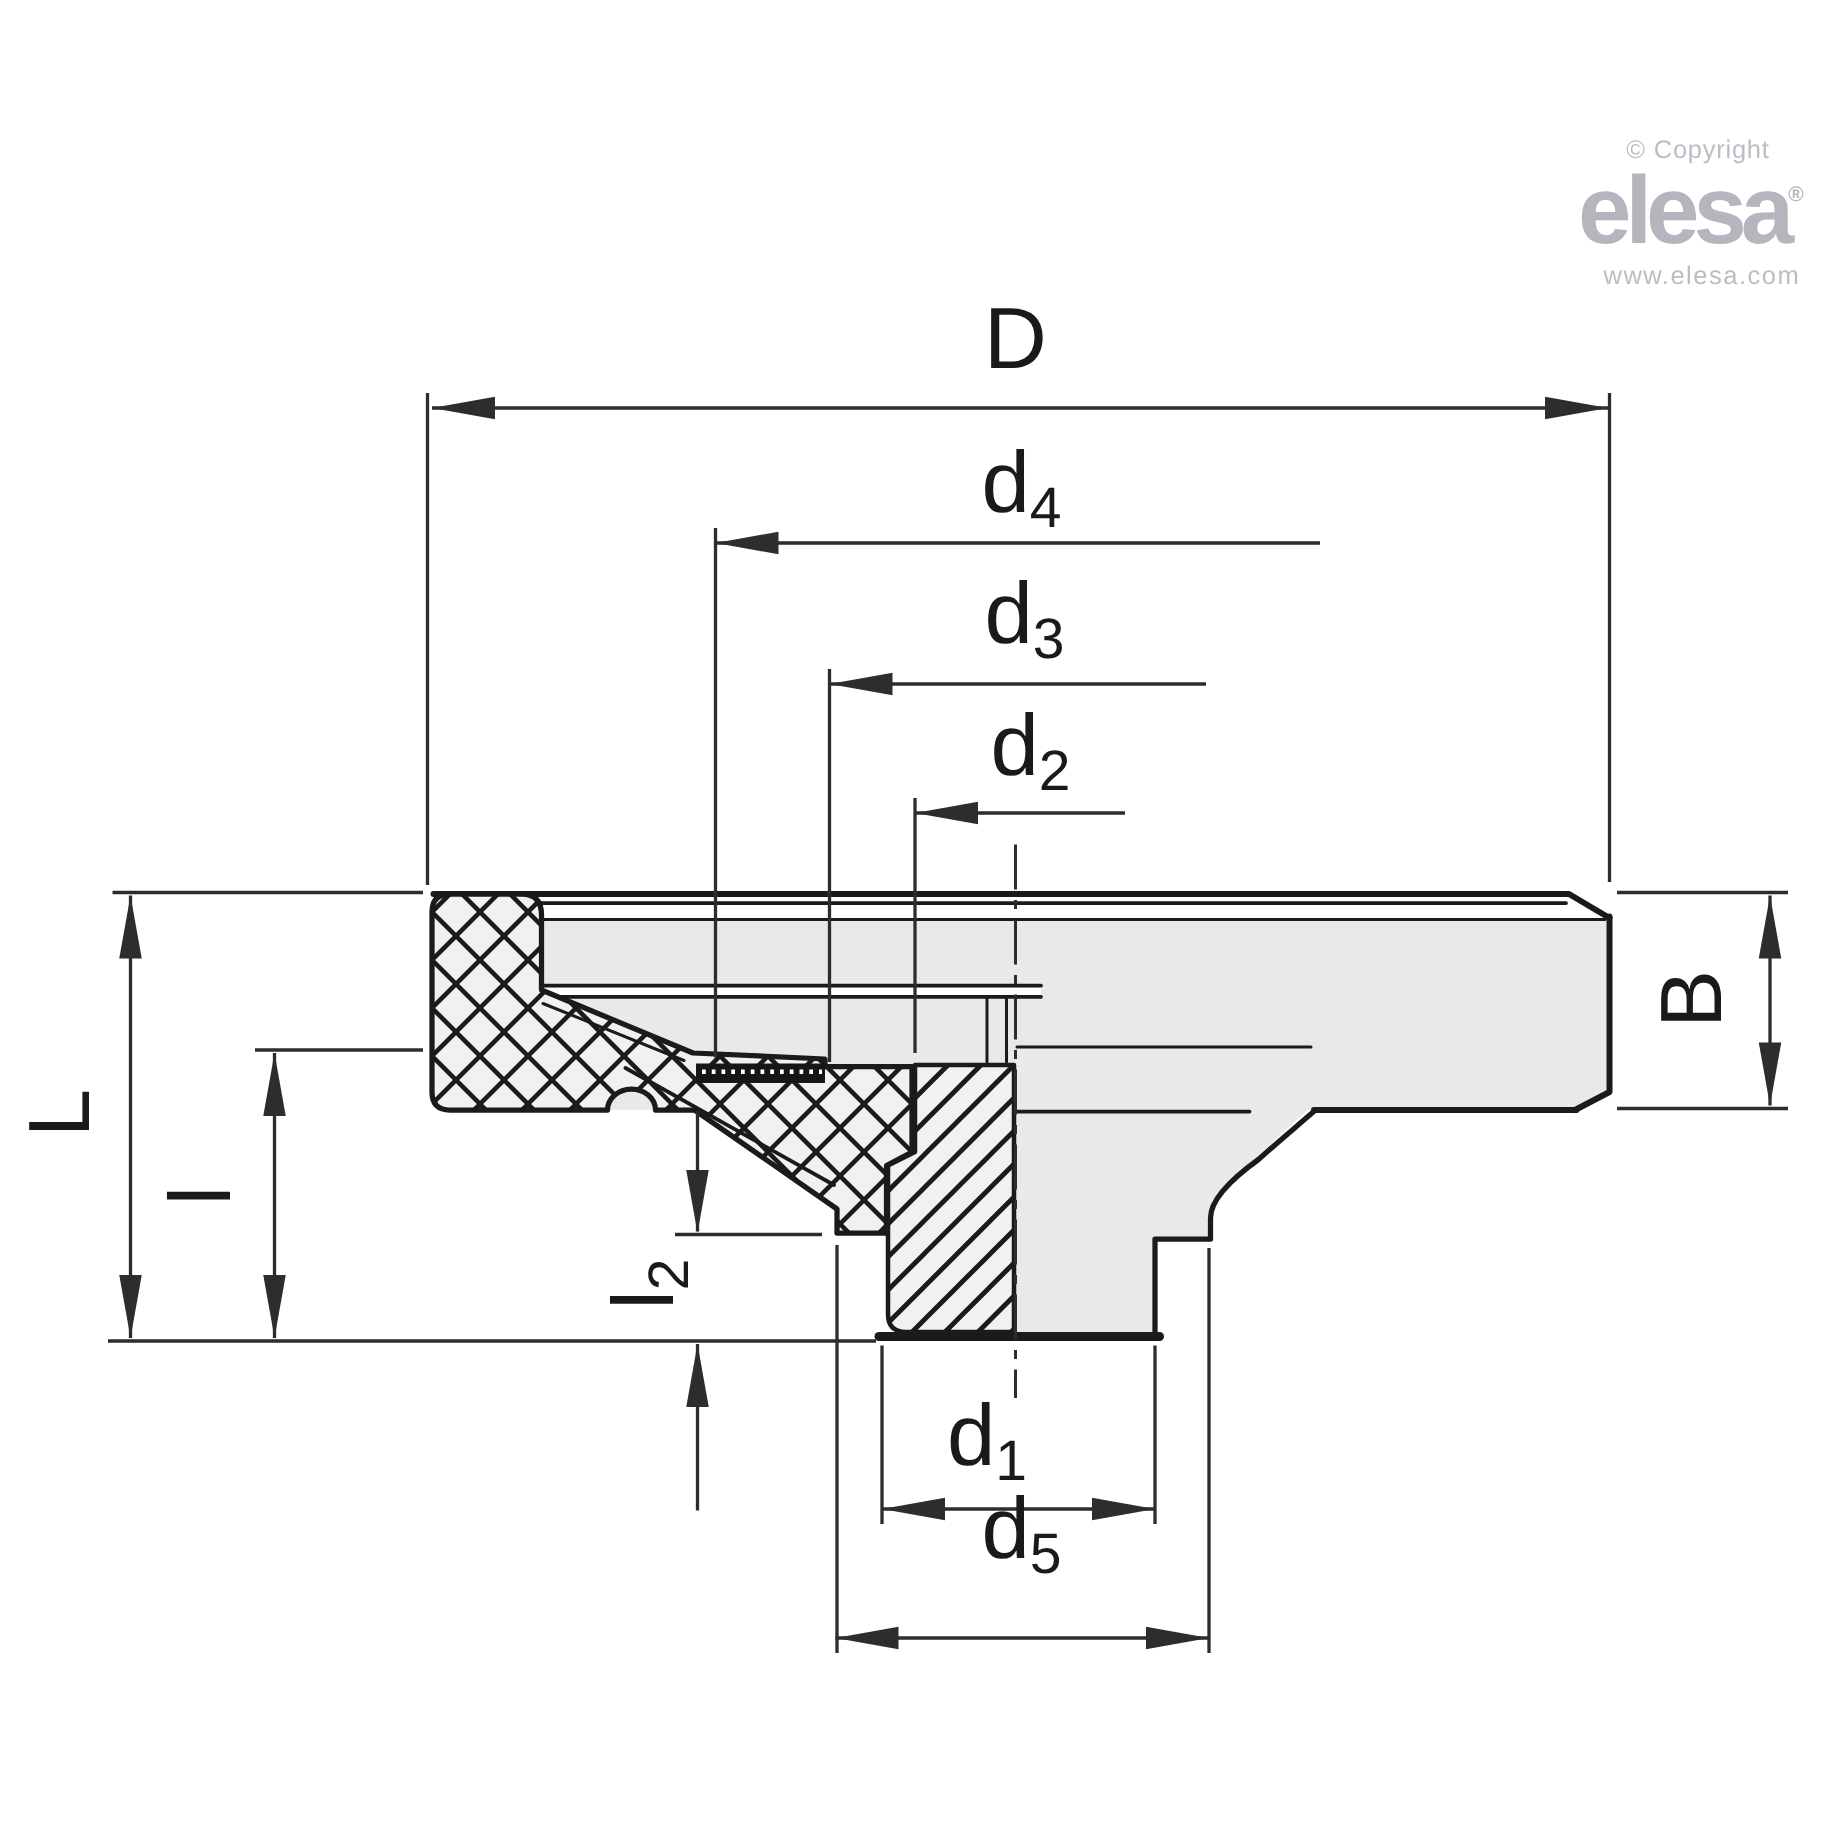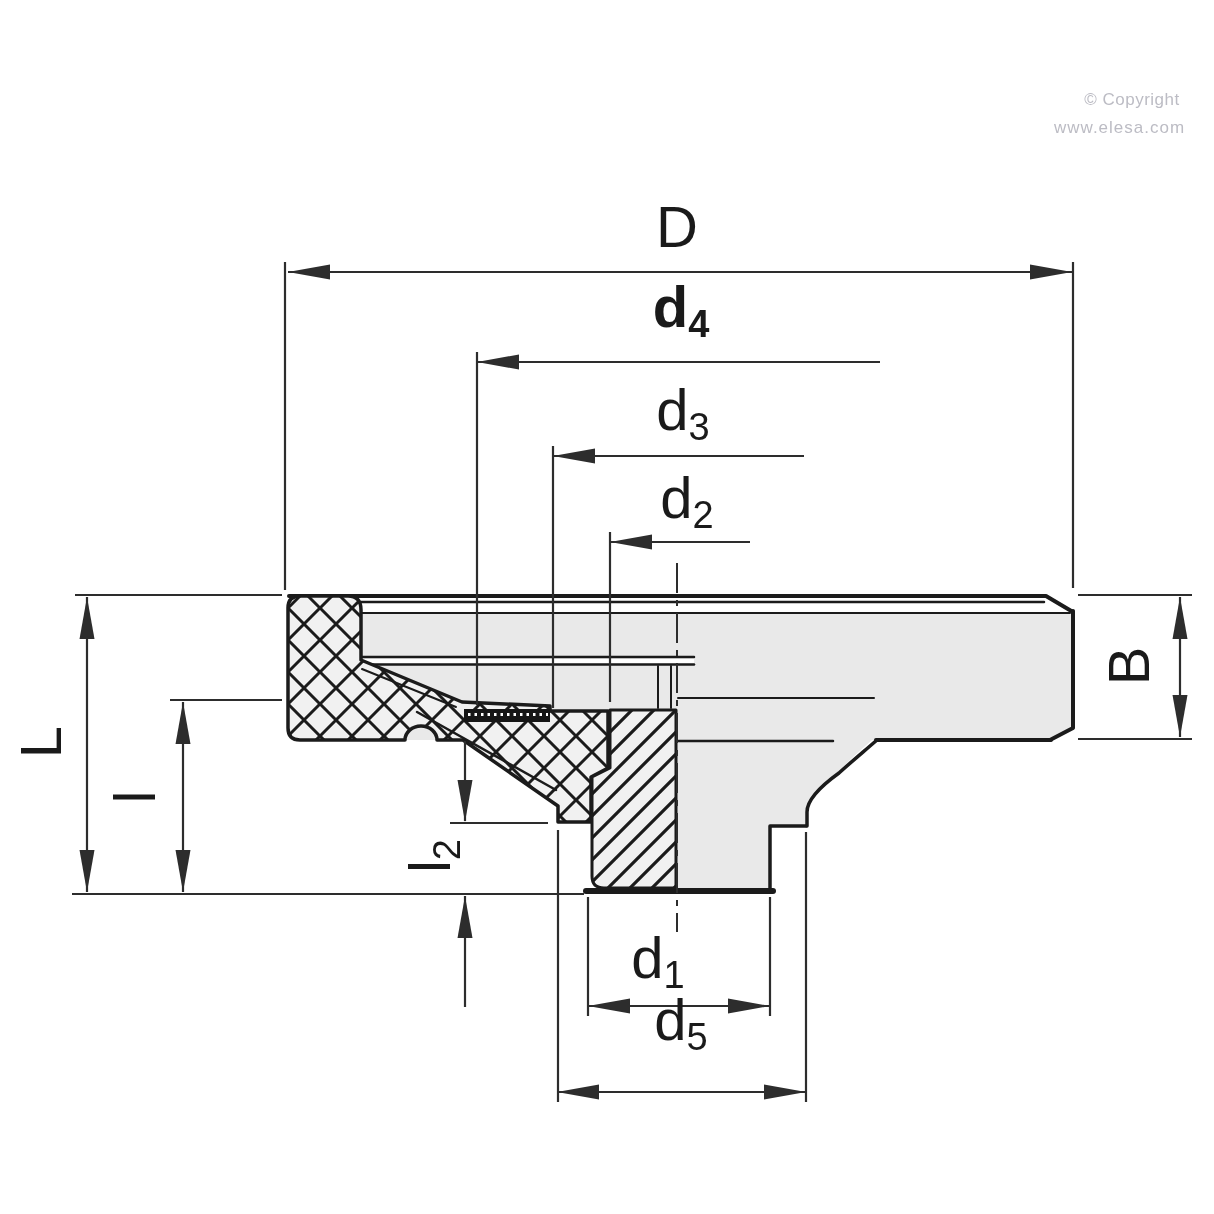--- a/index.html
+++ b/index.html
@@ -32,21 +32,21 @@
   }
   .dim-label sub{font-size:38px;line-height:1;vertical-align:-10px;}
   .dim-label.rot{transform:translate(-50%,-50%) rotate(-90deg);}
   #brand{position:absolute;left:1052px;top:90px;width:158px;text-align:left;}
   #brand .copyright{color:var(--c-logo2);font-size:17px;letter-spacing:0.5px;margin:0 0 4px 2px;text-align:center;}
   #brand .logo{
     color:var(--c-logo);font-size:64px;font-weight:bold;letter-spacing:-4px;
     line-height:0.82;margin:0;
   }
   #brand .logo .reg{font-size:14px;letter-spacing:0;vertical-align:28px;}
-  #brand .site{color:var(--c-logo2);font-size:17px;letter-spacing:1px;margin-top:8px;margin-left:2px;}
+  #brand .site{color:var(--c-logo2);font-size:17px;letter-spacing:1px;margin-top:8px;margin-left:17px;}
 </style>
 </head>
 <body>
 
 <div id="stage">
 
   <svg width="1214" height="1214" viewBox="0 0 1214 1214">
     <defs>
       <pattern id="xh" width="32" height="32" patternUnits="userSpaceOnUse">
         <rect width="32" height="32" fill="#f1f1f1"></rect>
@@ -161,28 +161,29 @@
 
     <g>
       <path class="dim" d="M 1078,595 H 1192 M 1078,739 H 1192"></path>
       <line class="dim" x1="1180" y1="597" x2="1180" y2="737"></line>
       <polygon class="arr" points="1180,597 1172.5,639 1187.5,639"></polygon>
       <polygon class="arr" points="1180,737 1172.5,695 1187.5,695"></polygon>
     </g>
   </svg>
 
   <div class="dim-label" style="left:677px;top:230px;"><span>D</span><sub></sub></div>
-  <div class="dim-label" style="left:681px;top:310px;font-weight:bold;"><span>d</span><sub>4</sub></div>
+  <div class="dim-label" style="left:681px;top:326px;"><span>d</span><sub>4</sub></div>
   <div class="dim-label" style="left:683px;top:413px;"><span>d</span><sub>3</sub></div>
   <div class="dim-label" style="left:687px;top:501px;"><span>d</span><sub>2</sub></div>
   <div class="dim-label" style="left:658px;top:961px;"><span>d</span><sub>1</sub></div>
   <div class="dim-label" style="left:681px;top:1023px;"><span>d</span><sub>5</sub></div>
   <div class="dim-label rot" style="left:44px;top:742px;"><span>L</span><sub></sub></div>
   <div class="dim-label rot" style="left:138px;top:797px;"><span>l</span><sub></sub></div>
   <div class="dim-label rot" style="left:433px;top:856px;"><span>l</span><sub>2</sub></div>
   <div class="dim-label rot" style="left:1132px;top:666px;"><span>B</span><sub></sub></div>
 
   <div id="brand">
     <div class="copyright">© Copyright</div>
+    <div class="logo"><span>elesa</span><span class="reg">®</span></div>
     <div class="site">www.elesa.com</div>
   </div>
 
 </div>
 
 </body></html>

